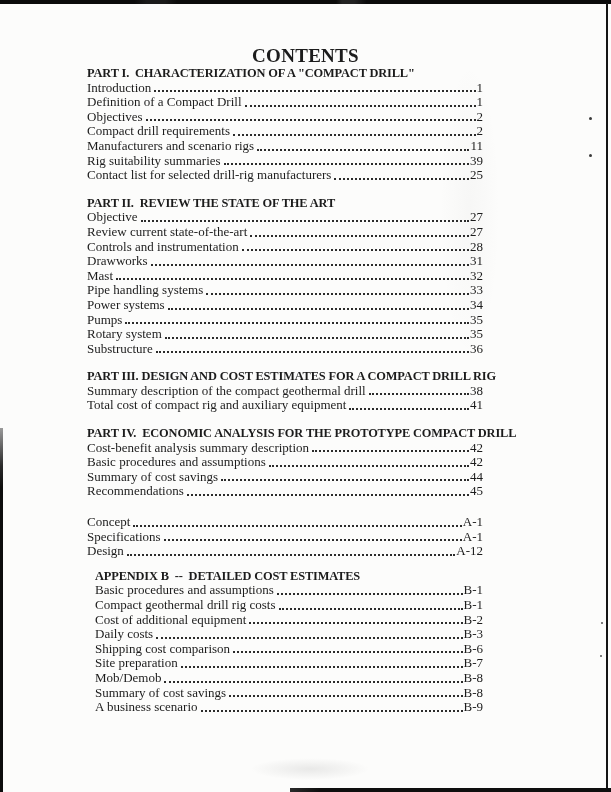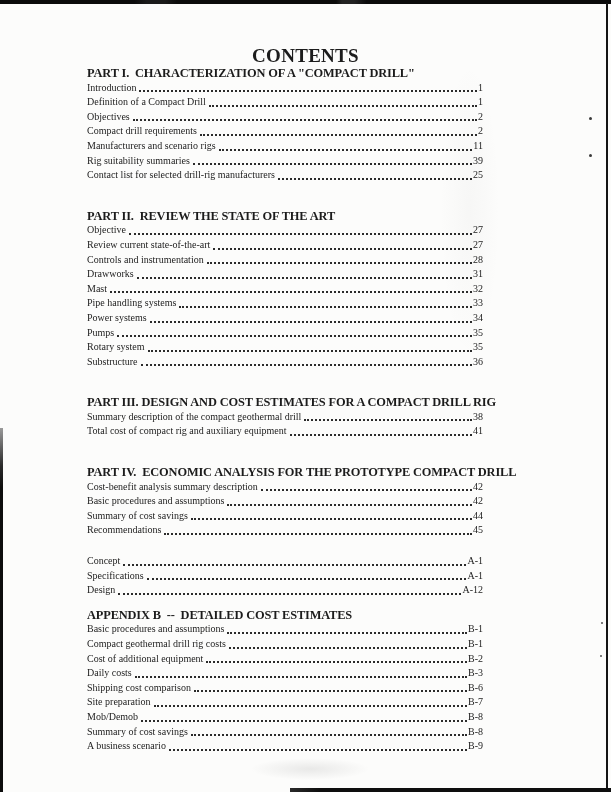--- a/index.html
+++ b/index.html
@@ -48,35 +48,35 @@
     position: absolute; top: 45px; left: 0; width: 611px;
     text-align: center;
     font-weight: bold;
     font-size: 19px;
     letter-spacing: 0.3px;
   }
   .content {
     position: absolute; left: 87px; top: 66px; width: 396px;
   }
   .toc-section { margin: 0; }
-  .toc-section + .toc-section { margin-top: 26px; }
+  .toc-section + .toc-section { margin-top: 13px; }
   #sections .toc-section:nth-child(5) { margin-top: 16px; }
-  #sections .toc-section:nth-child(6) { margin-top: 10px; }
+  #sections .toc-section:nth-child(6) { margin-top: 10px; margin-left: 8px; }
 
   .section-heading {
     margin: 0;
     font-weight: bold;
     font-size: 12.4px;
     line-height: 14.6px;
     letter-spacing: -0.15px;
     white-space: pre;
   }
   .toc-row {
     display: flex;
-    font-size: 10px;
+    font-size: 13px;
     line-height: 14.6px;
   }
   .toc-label { white-space: nowrap; }
   .toc-leader { flex: 1; position: relative; min-width: 12px; }
   .toc-leader::after {
     content: "";
     position: absolute; left: 3px; right: 1px; bottom: 3px;
     border-bottom: 2px dotted #2b2b2b;
   }
   .toc-page { white-space: nowrap; text-align: right; }

